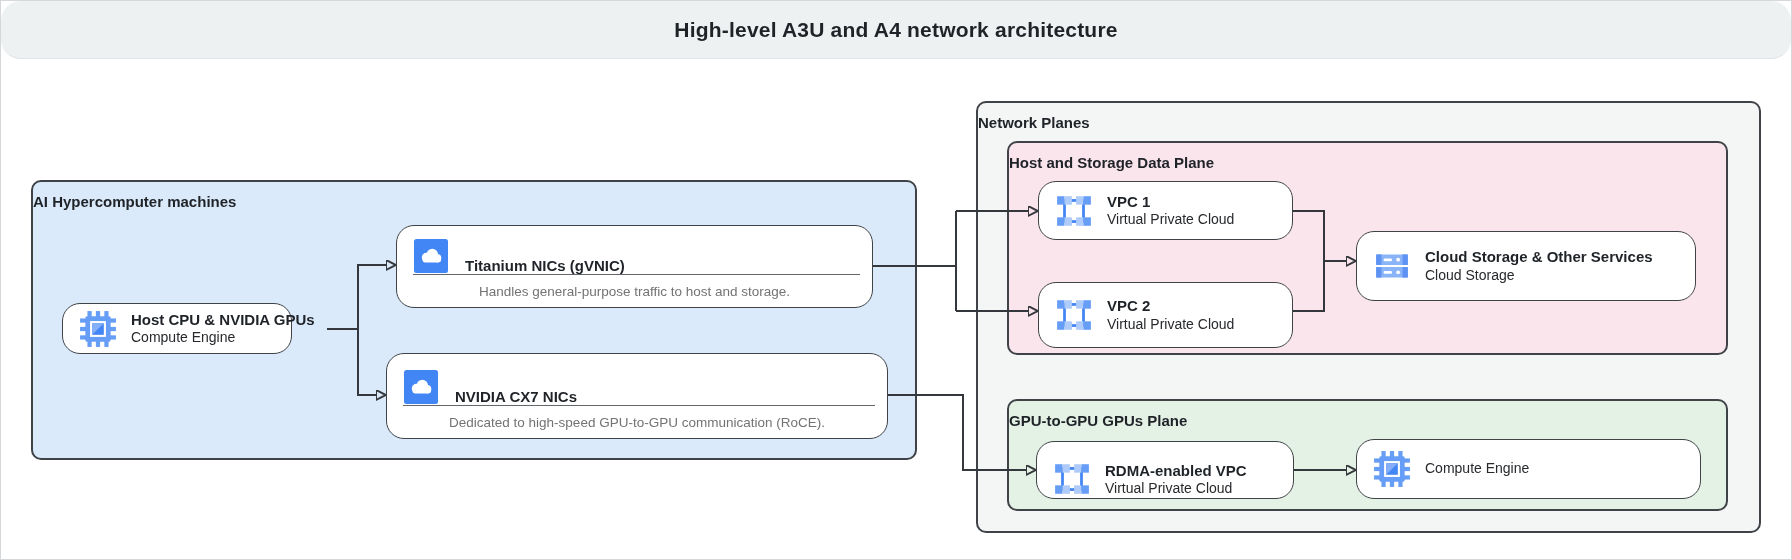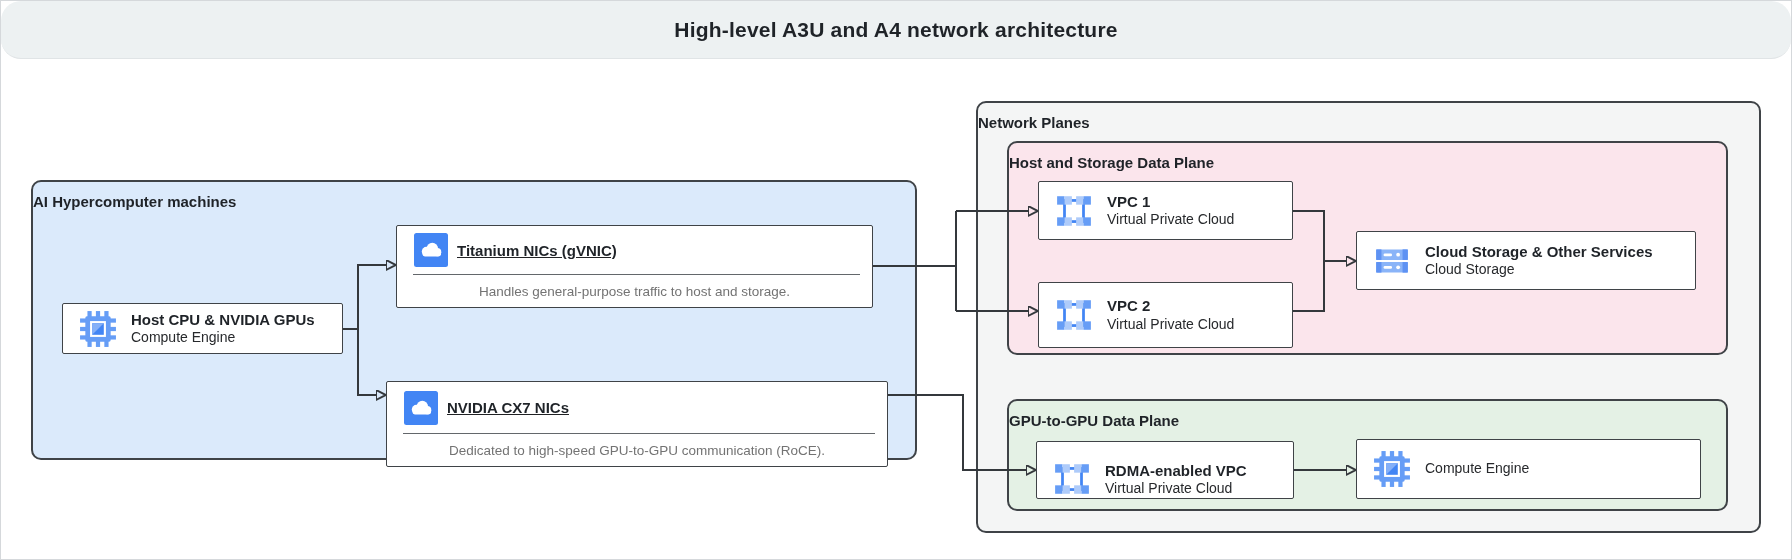--- a/index.html
+++ b/index.html
@@ -20,31 +20,31 @@
   .group-title{font-size:15px;font-weight:700;color:#1f2328;padding-top:11px;}
   .g-blue {background:#dbeafb;}
   .g-gray {background:#f4f5f5;}
   .g-pink {background:#fbe5ec;}
   .g-green{background:#e4f1e5;}
 
   .connectors{position:absolute;left:0;top:0;z-index:5;pointer-events:none;}
   .connectors path{stroke:#34383c;stroke-width:2;fill:none;}
 
   .card{
-    position:absolute;background:#ffffff;border:1.5px solid #3f4347;border-radius:2px;
+    position:absolute;background:#ffffff;border:1.5px solid #3f4347;border-radius:18px;
     z-index:10;box-sizing:border-box;display:flex;align-items:center;
     padding:0 10px 0 16px;gap:14px;
   }
   .card-text{display:flex;flex-direction:column;justify-content:center;line-height:1.28;min-width:0;}
   .card-title{font-size:15px;font-weight:700;color:#1f2328;white-space:nowrap;}
   .card-sub{font-size:14px;font-weight:400;color:#27292c;white-space:nowrap;}
   .card-icon{flex:0 0 auto;display:flex;align-items:center;}
 
   .nic-card{flex-direction:column;align-items:stretch;padding:0;gap:0;}
-  .nic-top{flex:1;display:flex;align-items:center;gap:8px;padding:0 16px;text-decoration:underline;}
+  .nic-top{flex:1;display:flex;align-items:flex-end;gap:16px;padding:0 16px;}
   .nic-divider{height:0;border-top:1.5px solid #63676b;margin:0 12px 0 16px;}
   .nic-desc{height:32px;display:flex;align-items:center;justify-content:center;
     font-size:13.5px;color:#737373;}
 </style>
 </head>
 <body>
 
 <div class="canvas">
 
   <div class="header">
@@ -57,21 +57,21 @@
 
   <div class="group g-gray" style="left:975px;top:100px;width:785px;height:432px;">
     <div class="group-title">Network Planes</div>
   </div>
 
   <div class="group g-pink" style="left:1006px;top:140px;width:721px;height:214px;">
     <div class="group-title">Host and Storage Data Plane</div>
   </div>
 
   <div class="group g-green" style="left:1006px;top:398px;width:721px;height:112px;">
-    <div class="group-title">GPU-to-GPU Data Plane</div>
+    <div class="group-title">GPU-to-GPU GPUs Plane</div>
   </div>
 
   <svg class="connectors" width="1792" height="560" viewBox="0 0 1792 560">
     <defs>
       <marker id="arw" markerWidth="12" markerHeight="12" refX="1" refY="5" orient="auto" markerUnits="userSpaceOnUse">
         <path d="M0,0 L10,5 L0,10 Z" fill="#212529" stroke="none"></path>
       </marker>
     </defs>
     <path d="M326,328 H357"></path>
     <path d="M357,328 V264 H386" marker-end="url(#arw)"></path>
@@ -79,21 +79,21 @@
     <path d="M872,265 H955"></path>
     <path d="M955,210 V310"></path>
     <path d="M955,210 H1028" marker-end="url(#arw)"></path>
     <path d="M955,310 H1028" marker-end="url(#arw)"></path>
     <path d="M887,394 H962 V469 H1026" marker-end="url(#arw)"></path>
     <path d="M1292,210 H1323 V310 H1292"></path>
     <path d="M1323,260 H1346" marker-end="url(#arw)"></path>
     <path d="M1293,469 H1346" marker-end="url(#arw)"></path>
   </svg>
 
-  <div class="card" style="left:61px;top:302px;width:281px;height:51px;">
+  <div class="card" style="left:61px;top:302px;width:230px;height:51px;">
     <span class="card-icon">
       <svg width="38" height="38" viewBox="0 0 36 36">
         <g fill="#669df6">
           <rect x="8" y="1" width="4" height="6"></rect>
             <rect x="16" y="1" width="4" height="6"></rect>
             <rect x="24" y="1" width="4" height="6"></rect>
           <rect x="8" y="29" width="4" height="6"></rect>
             <rect x="16" y="29" width="4" height="6"></rect>
             <rect x="24" y="29" width="4" height="6"></rect>
           <rect x="1" y="8" width="6" height="4"></rect>
@@ -127,21 +127,21 @@
             <rect x="9.5" y="19.5" width="18.5" height="4.9" rx="2.4"></rect>
           </g>
         </svg>
       </span>
       <span class="card-title">Titanium NICs (gVNIC)</span>
     </div>
     <div class="nic-divider"></div>
     <div class="nic-desc">Handles general-purpose traffic to host and storage.</div>
   </div>
 
-  <div class="card nic-card" style="left:385px;top:352px;width:502px;height:86px;margin-top:28px;">
+  <div class="card nic-card" style="left:385px;top:352px;width:502px;height:86px;">
     <div class="nic-top">
       <span class="card-icon">
         <svg width="36" height="36" viewBox="0 0 36 36">
           <rect x="1" y="1" width="34" height="34" rx="2.5" fill="#4285f4"></rect>
           <g fill="#ffffff">
             <circle cx="13.4" cy="19.4" r="4.6"></circle>
             <circle cx="19.3" cy="16.6" r="5.8"></circle>
             <circle cx="24.2" cy="20.2" r="4.1"></circle>
             <rect x="9.5" y="19.5" width="18.5" height="4.9" rx="2.4"></rect>
           </g>
@@ -190,21 +190,21 @@
             <rect x="27" y="24" width="7" height="8" fill="#669df6"></rect>
         </g>
       </svg>
     </span>
     <span class="card-text">
       <span class="card-title">VPC 2</span>
       <span class="card-sub">Virtual Private Cloud</span>
     </span>
   </div>
 
-  <div class="card" style="left:1355px;top:230px;width:340px;height:59px;">
+  <div class="card" style="left:1355px;top:230px;width:340px;height:70px;">
     <span class="card-icon">
       <svg width="38" height="38" viewBox="0 0 36 36">
         <g>
           <rect x="3" y="7" width="30" height="10" rx="1.2" fill="#8ab4f8"></rect>
           <rect x="3" y="7" width="5" height="10" fill="#5e92f3"></rect>
           <rect x="28" y="7" width="5" height="10" fill="#5e92f3"></rect>
           <rect x="10" y="10.8" width="8" height="2.6" rx="1.2" fill="#ffffff"></rect>
           <circle cx="23.8" cy="12" r="1.8" fill="#ffffff"></circle>
         </g>
         <g>

